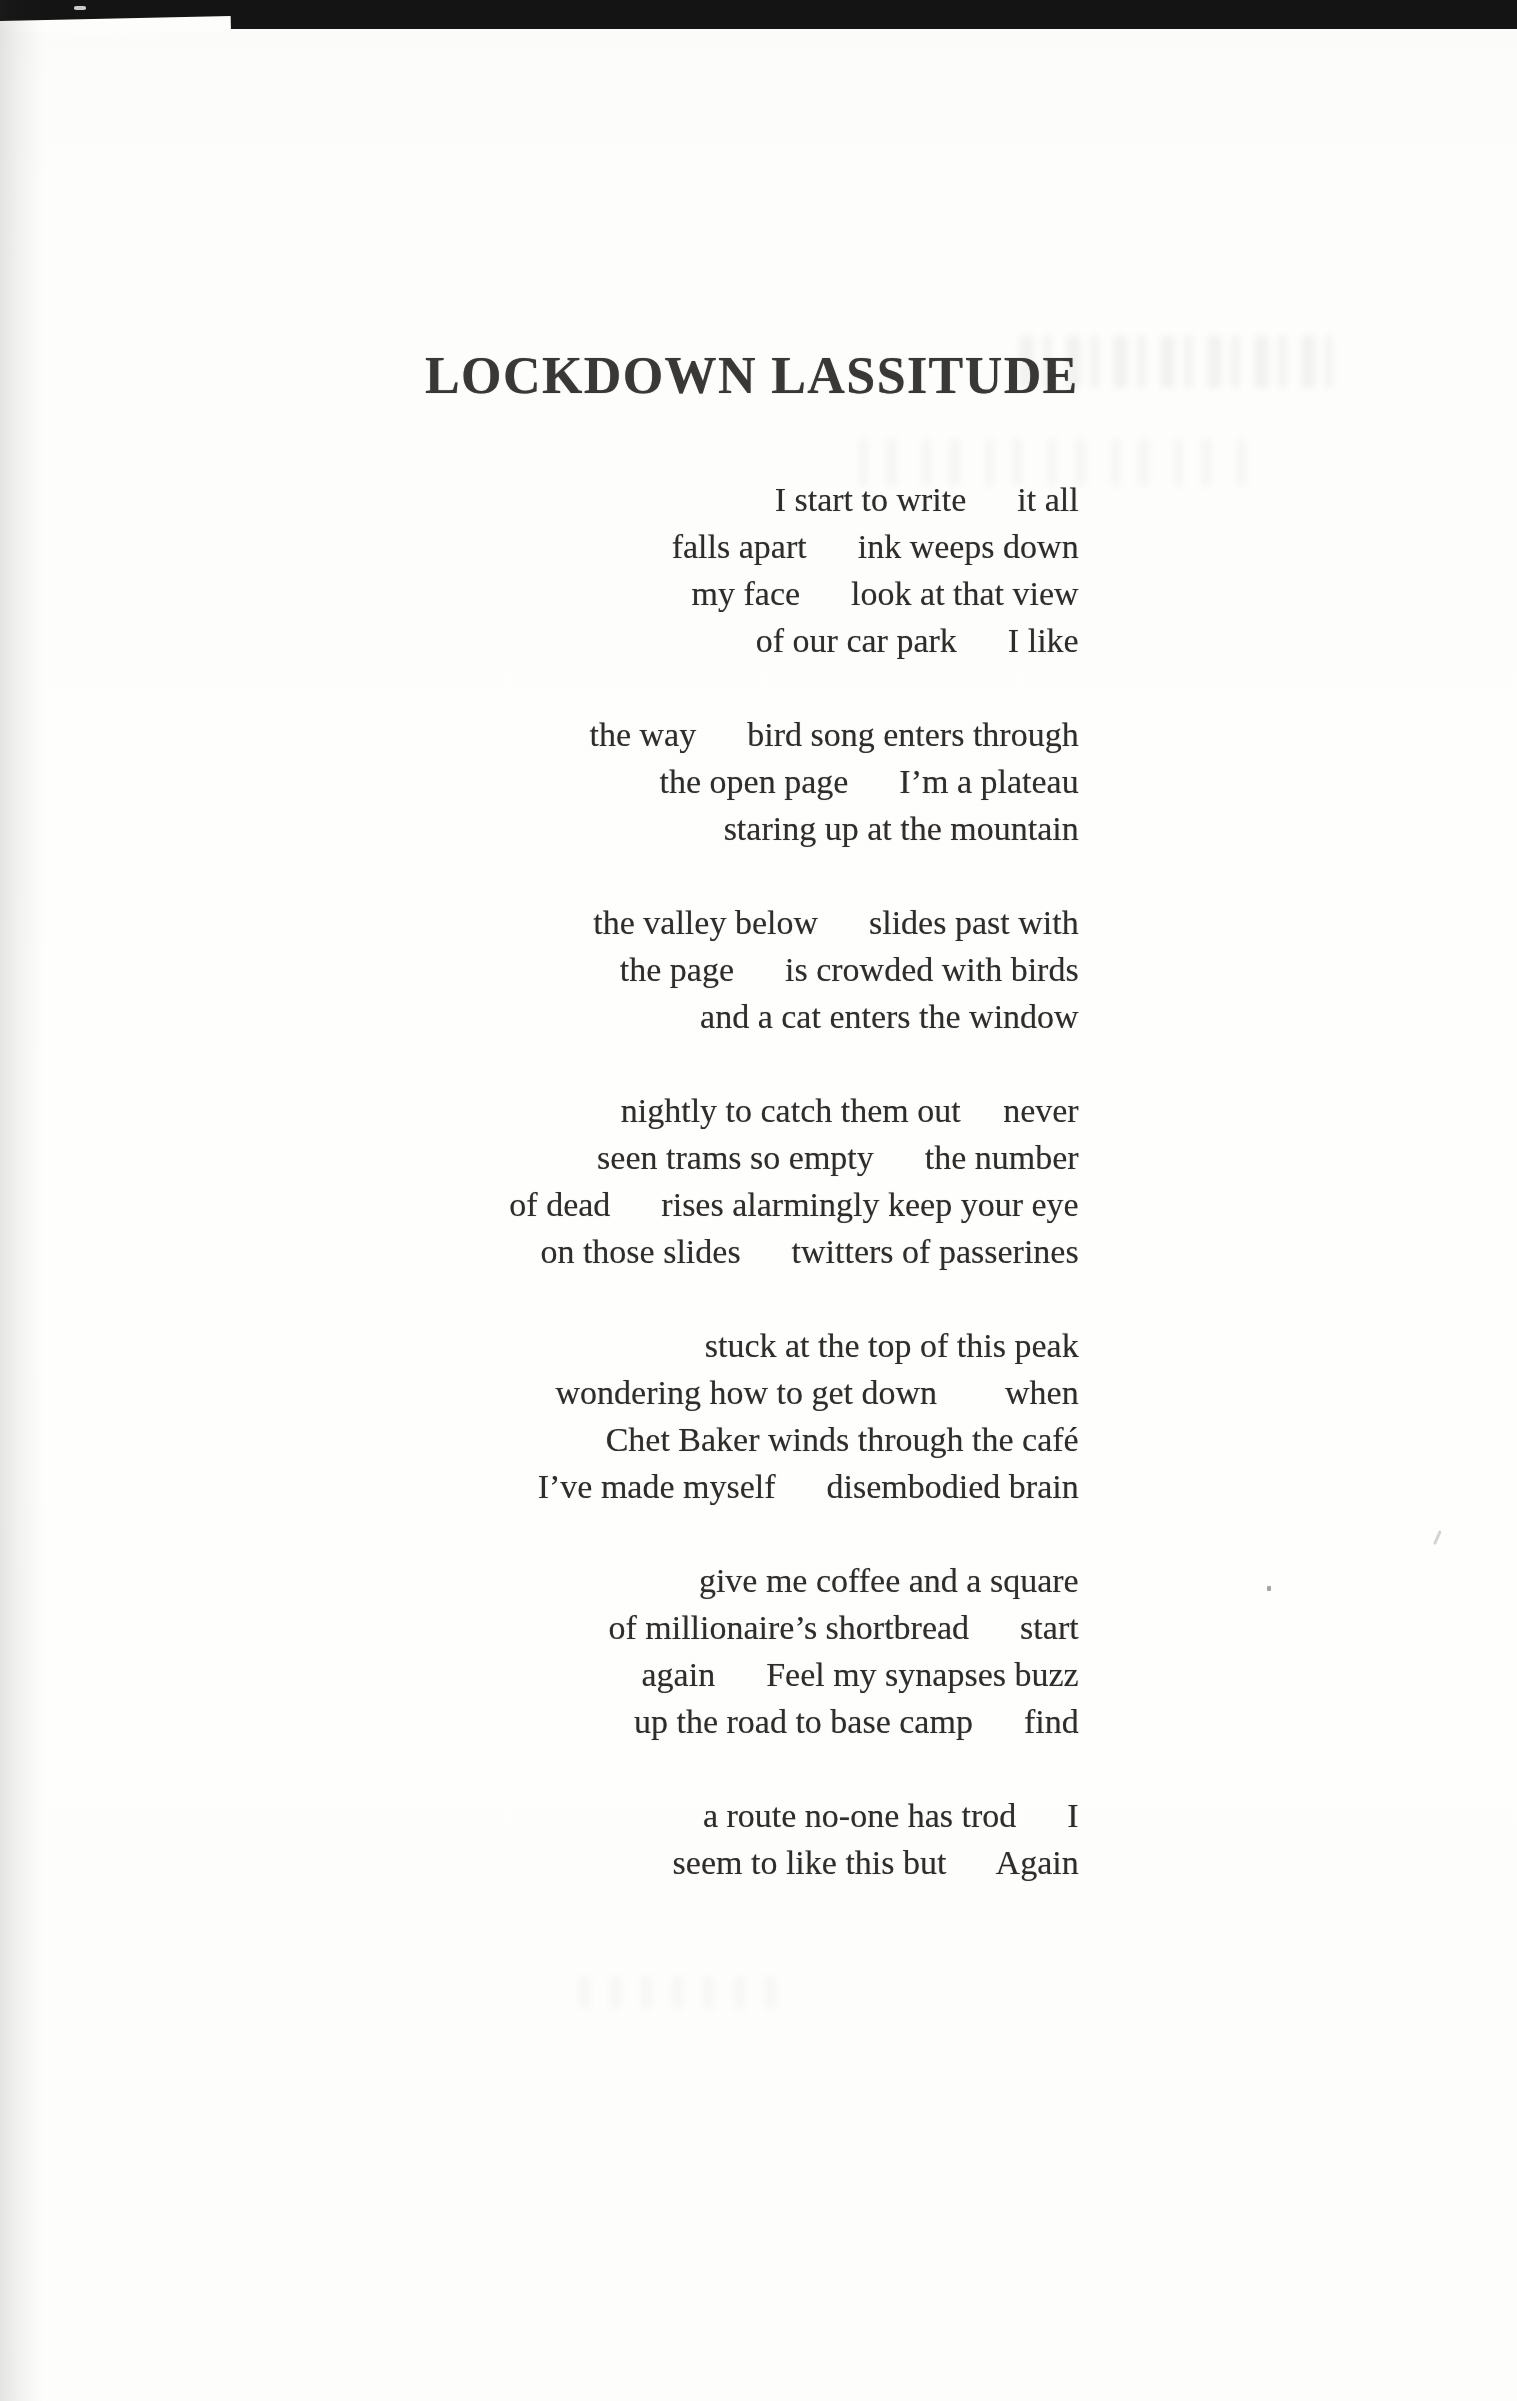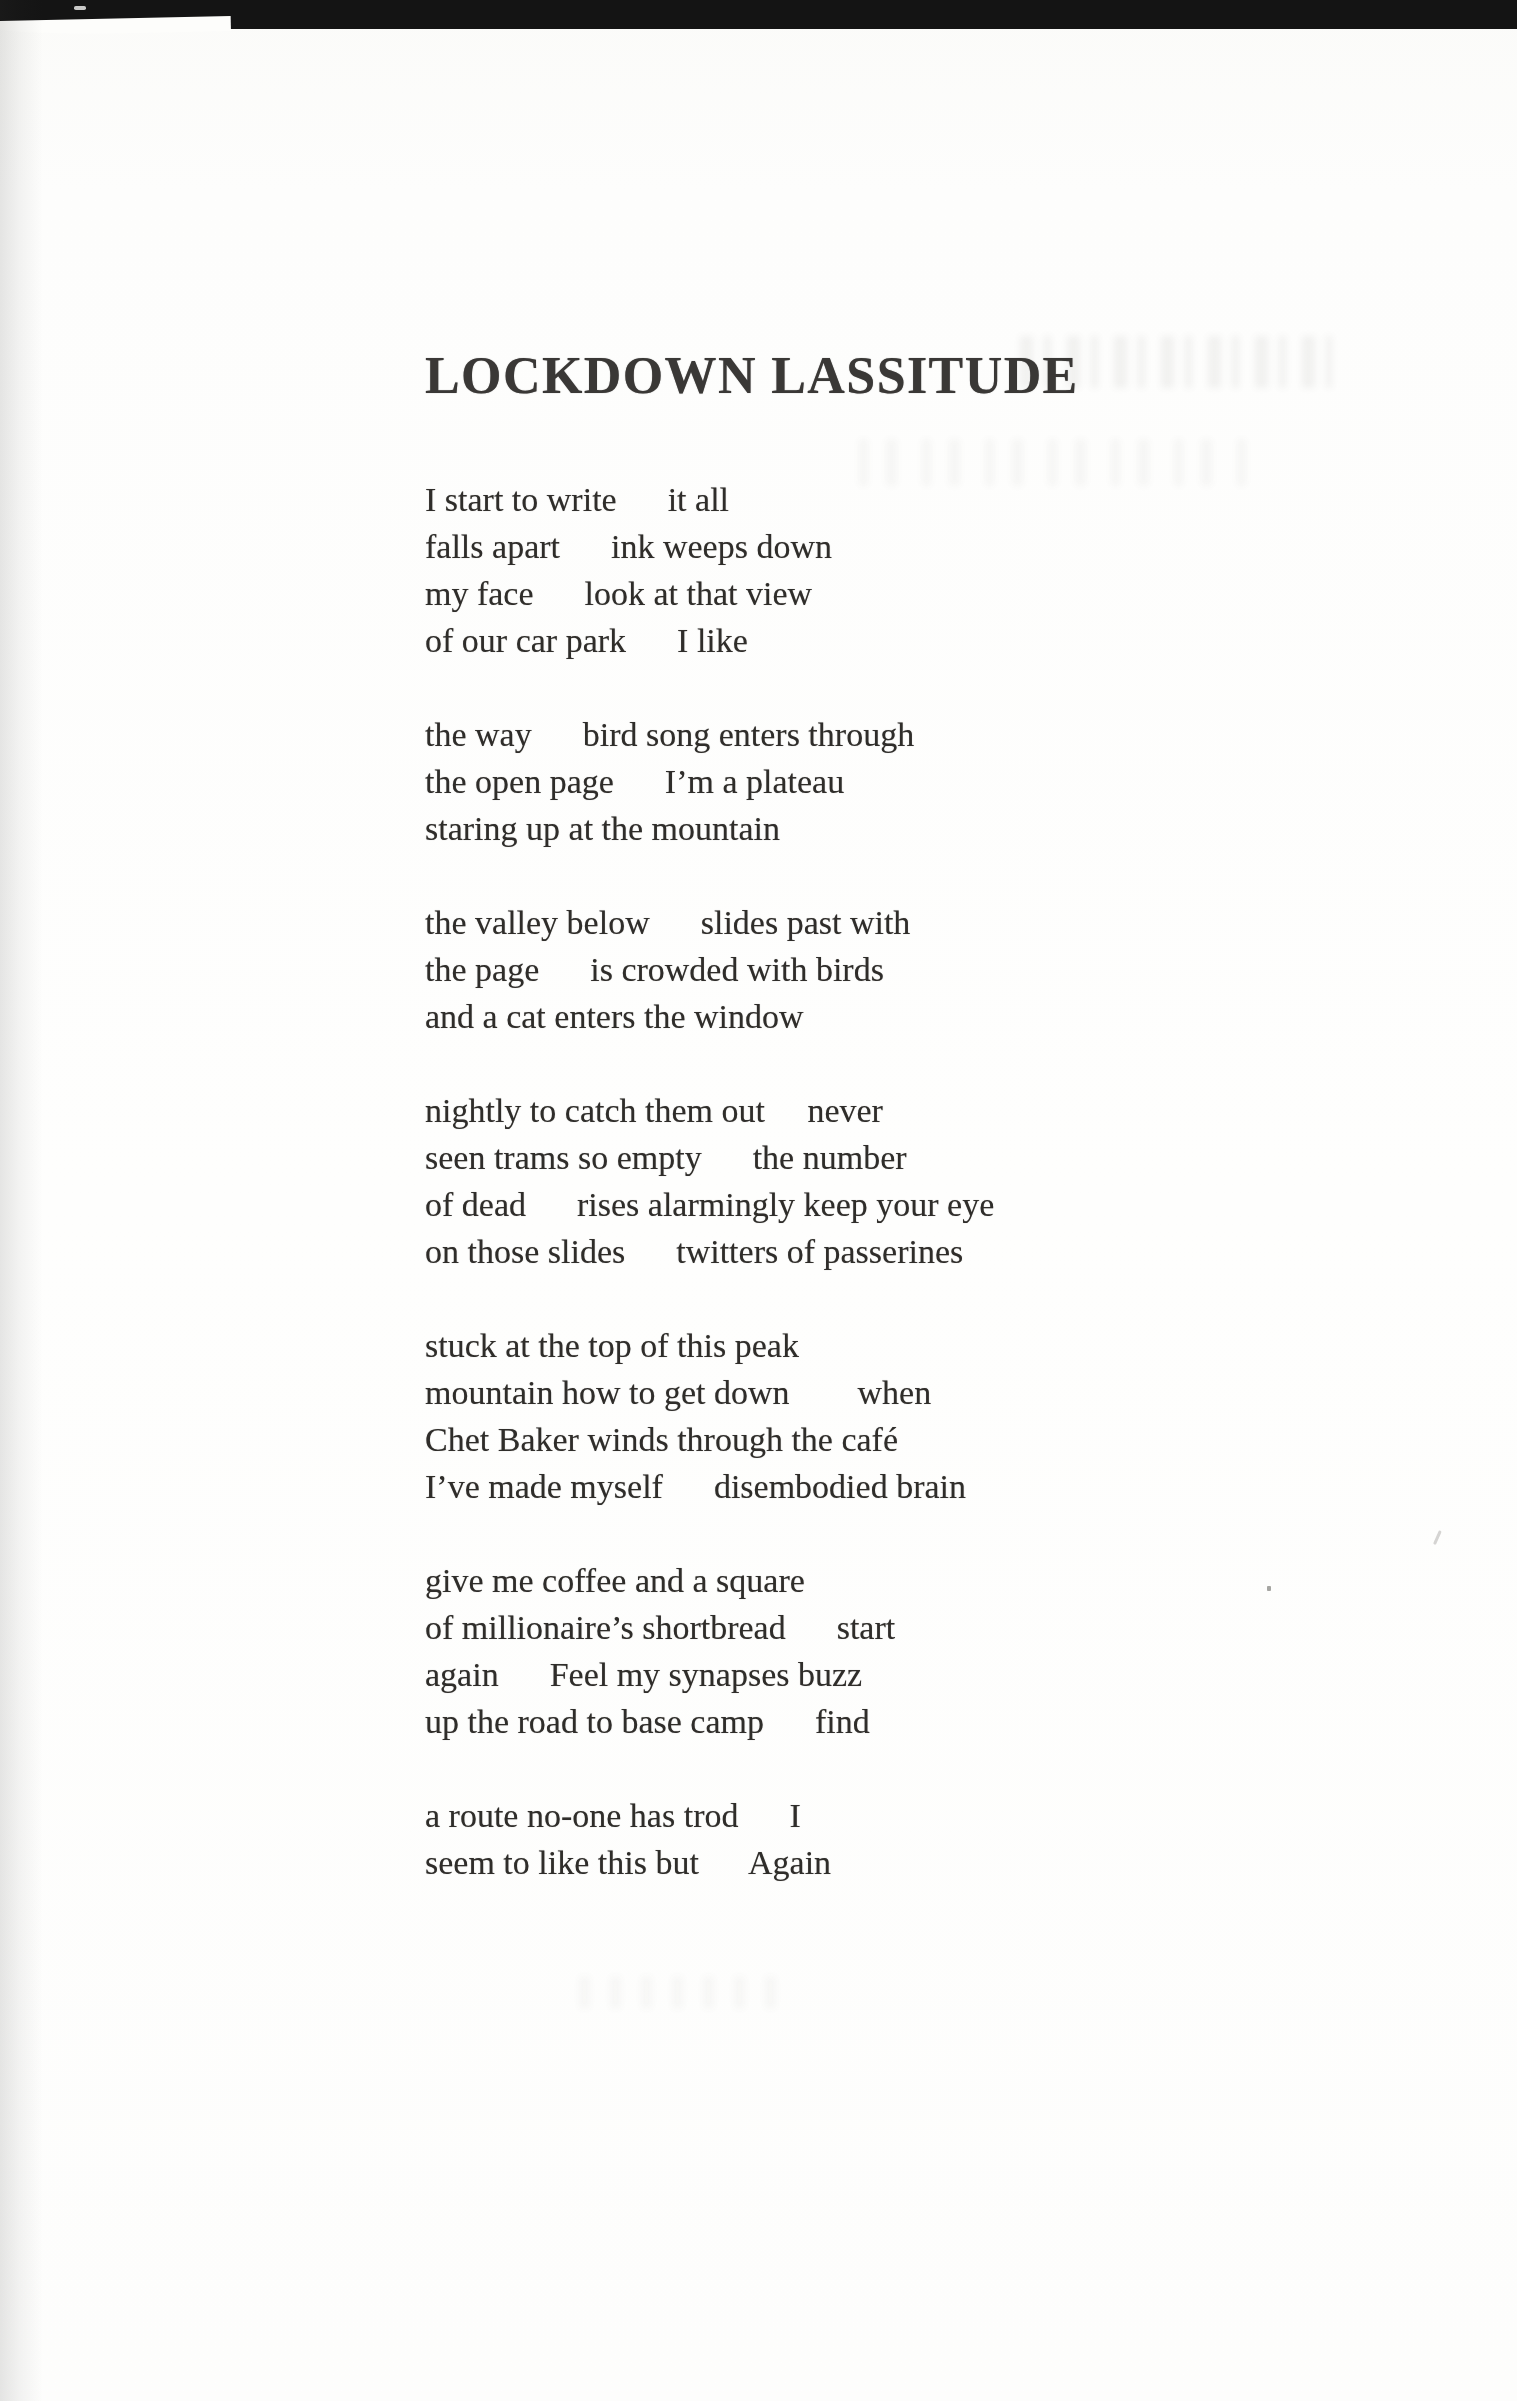--- a/index.html
+++ b/index.html
@@ -69,20 +69,21 @@
     font-weight: bold;
     letter-spacing: 1.4px;
     color: #3a3836;
     margin: 0 0 71px 0;
     text-shadow: 0 0 0.9px rgba(40,38,36,0.55);
     white-space: pre;
   }
 
   .stanza {
     margin: 0 0 47px 0;
+    text-align: right;
   }
 
   .line {
     display: block;
     white-space: pre;
     font-size: 34px;
     line-height: 47px;
     text-shadow: 0 0 0.9px rgba(40,38,36,0.40);
   }
 
@@ -179,21 +180,21 @@
 
     <div class="stanza">
       <span class="line">nightly to catch them out     never</span>
       <span class="line">seen trams so empty      the number</span>
       <span class="line">of dead      rises alarmingly keep your eye</span>
       <span class="line">on those slides      twitters of passerines</span>
     </div>
 
     <div class="stanza">
       <span class="line">stuck at the top of this peak</span>
-      <span class="line">mountain how to get down        when</span>
+      <span class="line">wondering how to get down        when</span>
       <span class="line">Chet Baker winds through the café</span>
       <span class="line">I’ve made myself      disembodied brain</span>
     </div>
 
     <div class="stanza">
       <span class="line">give me coffee and a square</span>
       <span class="line">of millionaire’s shortbread      start</span>
       <span class="line">again      Feel my synapses buzz</span>
       <span class="line">up the road to base camp      find</span>
     </div>

